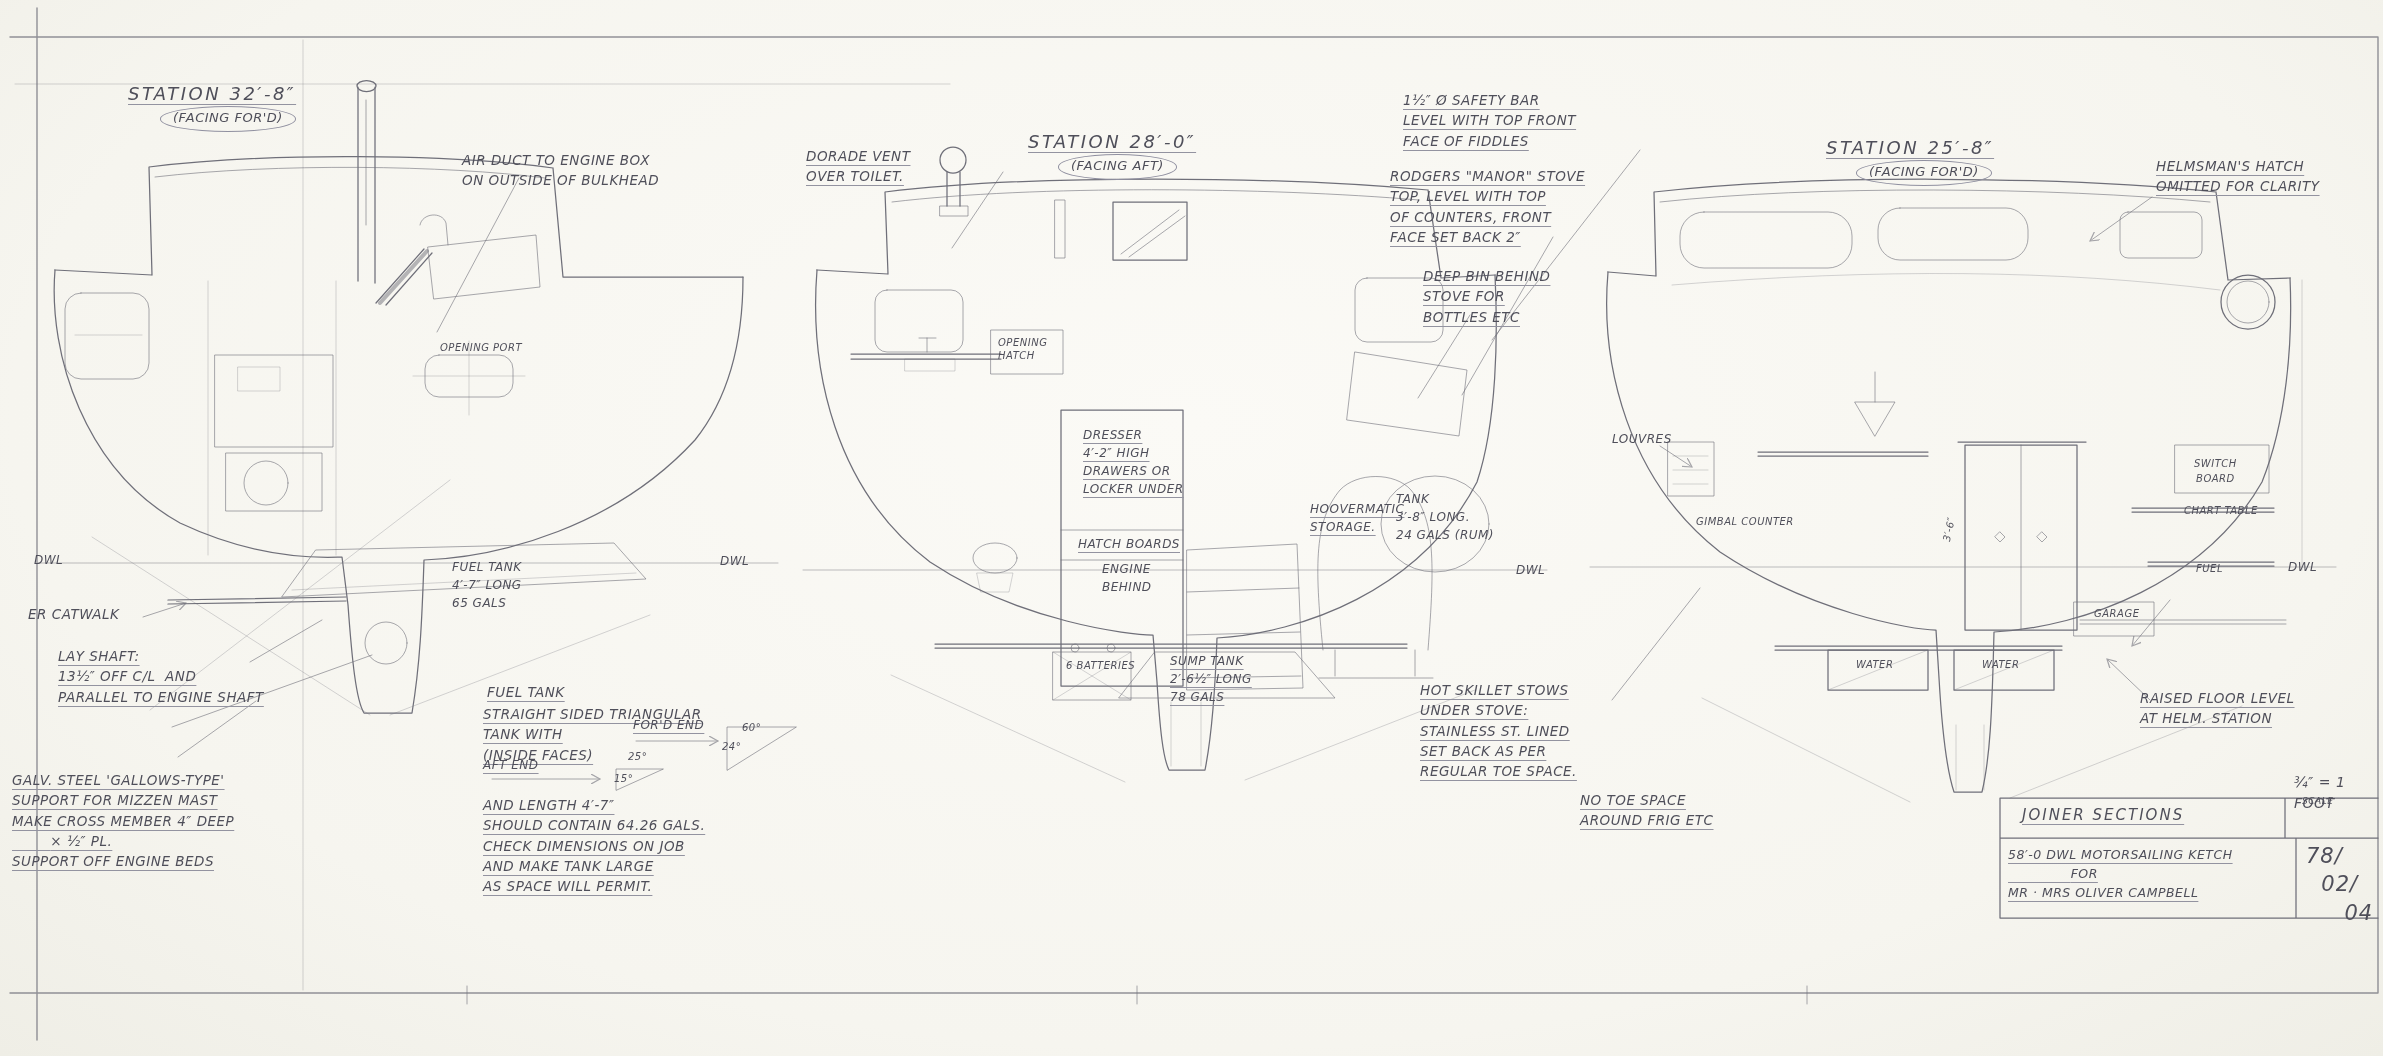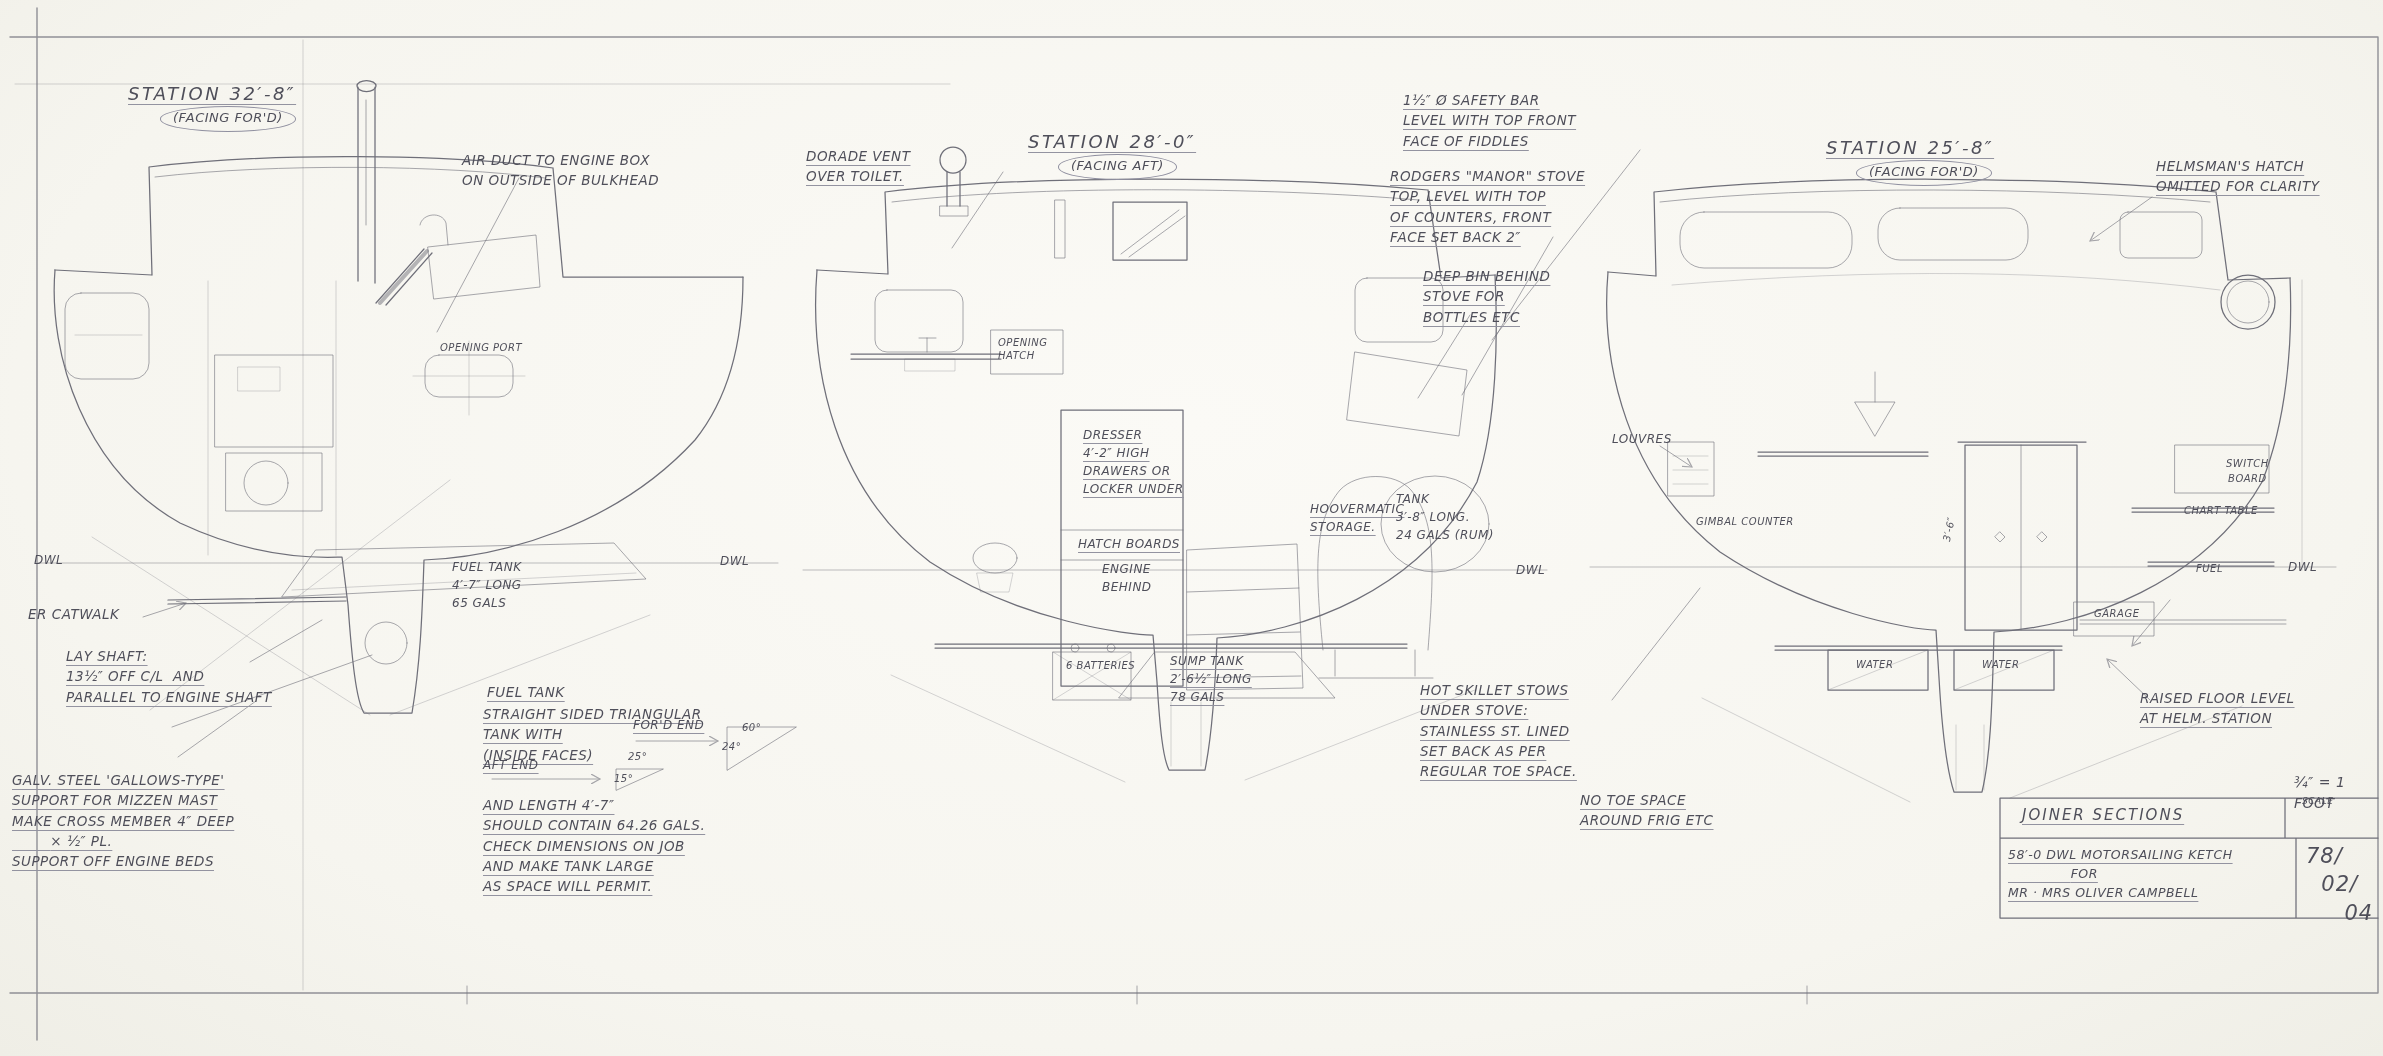--- a/index.html
+++ b/index.html
@@ -22,21 +22,21 @@
     position:absolute;font-style:italic;color:#4f4f5a;
     font-size:13.5px;line-height:1.5;letter-spacing:.5px;white-space:pre-wrap;
   }
   .title{font-size:18px;letter-spacing:2.5px;text-align:right;}
   .sub{font-size:13px;}
   .sm{font-size:12px;}
   .xsm{font-size:10px;}
   .tiny{font-size:10px;line-height:1.3;}
   .u{text-decoration:underline;text-underline-offset:4px;text-decoration-color:#9393a0;text-decoration-thickness:1px;}
   .oval{border:1.2px solid #9090a0;border-radius:50%;padding:1px 12px 3px;}
-  .ctr{text-align:center;margin-left:32px;}
+  .ctr{text-align:center;}
   .rot{transform:rotate(-78deg);transform-origin:left top;}
   .bignum{font-size:21px;line-height:1.35;letter-spacing:1px;}
 </style>
 </head>
 <body>
 
 <div class="sheet">
 
   <svg class="layer" width="2383" height="1056" viewBox="0 0 2383 1056">
     <defs>
@@ -191,21 +191,21 @@
   </svg>
 
   <div class="ann title u" style="left:128px;top:80px">STATION 32′-8″</div>
   <div class="ann sub oval" style="left:160px;top:106px">(FACING FOR'D)</div>
   <div class="ann" style="left:462px;top:150px">AIR DUCT TO ENGINE BOX
 ON OUTSIDE OF BULKHEAD</div>
   <div class="ann xsm" style="left:440px;top:340px">OPENING PORT</div>
   <div class="ann sm" style="left:34px;top:551px">DWL</div>
   <div class="ann sm" style="left:720px;top:552px">DWL</div>
   <div class="ann" style="left:28px;top:604px">ER CATWALK</div>
-  <div class="ann u" style="left:66px;top:646px">LAY SHAFT:
+  <div class="ann u" style="left:58px;top:646px">LAY SHAFT:
 13½″ OFF C/L  AND
 PARALLEL TO ENGINE SHAFT</div>
   <div class="ann u" style="left:12px;top:770px">GALV. STEEL 'GALLOWS-TYPE'
 SUPPORT FOR MIZZEN MAST
 MAKE CROSS MEMBER 4″ DEEP
         × ½″ PL.
 SUPPORT OFF ENGINE BEDS</div>
   <div class="ann sm" style="left:452px;top:558px">FUEL TANK
 4′-7″ LONG
 65 GALS</div>

